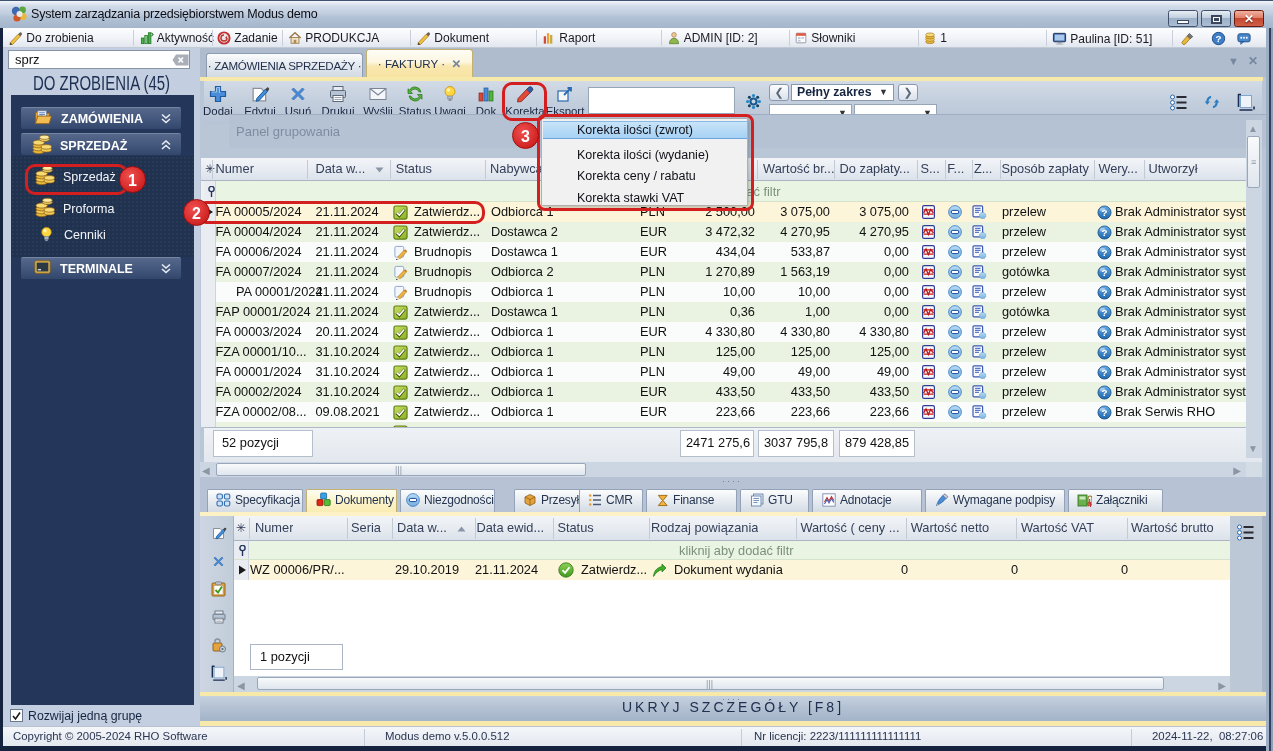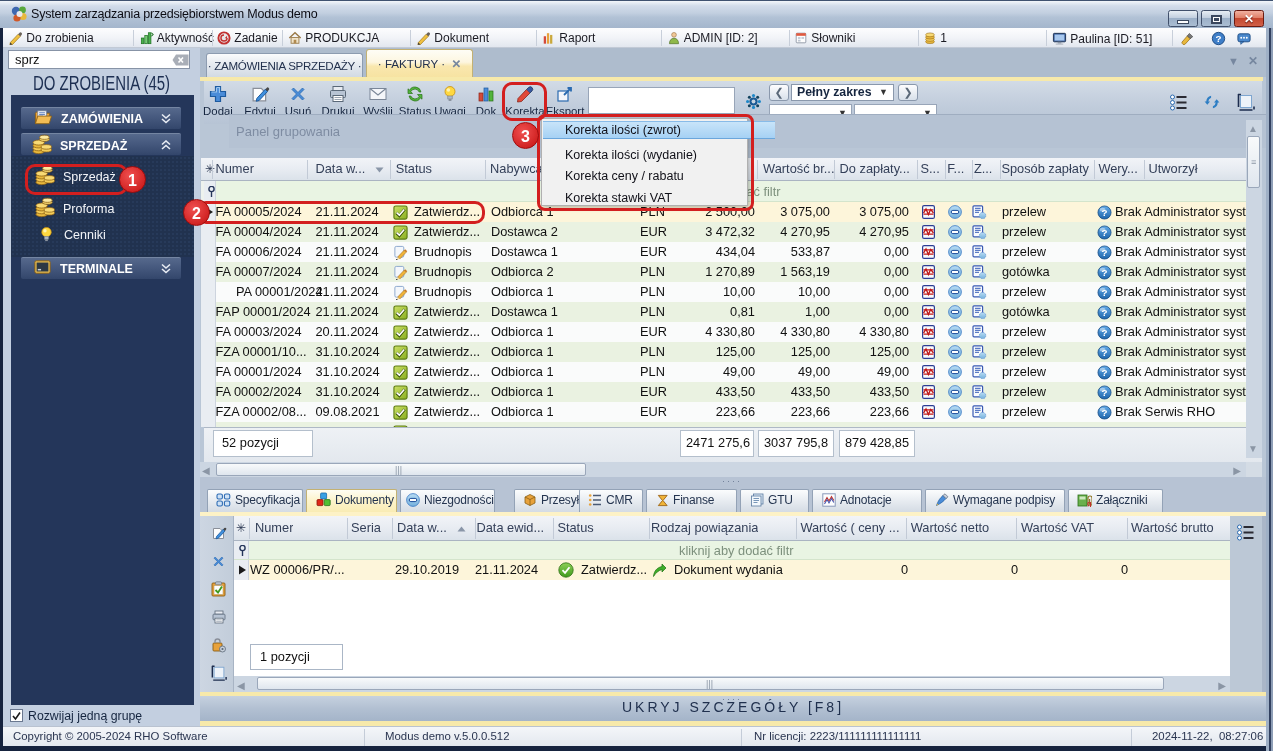--- a/index.html
+++ b/index.html
@@ -71,21 +71,21 @@
 #ukryj{left:200px;top:696px;width:1066px;height:25px;background:linear-gradient(#c6d1df 0%,#b2c0d2 50%,#a4b4c9 100%);text-align:center;font-size:14px;letter-spacing:3px;color:#20304e;line-height:22px;}
 #ystrip1{left:200px;top:692px;width:1066px;height:4px;background:#f7e9aa;}
 #ystrip2{left:200px;top:721px;width:1066px;height:5px;background:#f7e9aa;}
 #statusbar{left:3px;top:726px;width:1267px;height:20px;background:linear-gradient(#f4f6f9 0%,#e3e8ef 100%);border-top:1px solid #b9c2d0;font-size:11.4px;color:#2a3550;}
 #botline{left:0px;top:746px;width:1273px;height:5px;background:#16233e;}
 
 .redrect{border:3px solid #d31f1f;border-radius:10px;}
 .redcirc{border-radius:50%;background:radial-gradient(circle at 40% 35%,#f05050,#c41010);border:1.5px solid #a00c0c;color:#fff;text-align:center;font-size:16px;font-weight:bold;}
 
 #ddmenu{left:541px;top:118px;width:207px;height:88px;background:#f1f1f1;border:1px solid #b0b0b0;box-shadow:2px 2px 4px rgba(0,0,0,.25);}
-.ddi{left:1px;width:232px;height:22px;font-size:12.5px;color:#101018;line-height:22px;padding-left:22px;}
+.ddi{left:1px;width:204px;height:22px;font-size:12.5px;color:#101018;line-height:22px;padding-left:34px;}
 #ddhl{top:3px;height:17.5px;line-height:16px;background:linear-gradient(#c8e4f9 0%,#a6d1f4 100%);border-top:1px solid #88bbe8;border-bottom:1px solid #6aa6dc;}
 #ddborder{left:537px;top:114px;width:217px;height:97px;border:3px solid #d31f1f;border-radius:8px;}
 </style></head>
 <body>
 <svg width="0" height="0" style="position:absolute">
 <defs>
 <linearGradient id="ggrad" x1="0" y1="0" x2="0" y2="1">
         <stop offset="0" stop-color="#8ed056"></stop>
         <stop offset="1" stop-color="#3f9a1e"></stop>
       </linearGradient>
@@ -677,21 +677,21 @@
         <span class="gc" style="left:11.5px;">FAP 00001/2024</span>
         <span class="gc" style="left:111.5px;">21.11.2024</span>
         <svg class="abs" style="left:189px;top:2.5px" width="15" height="15" viewBox="0 0 16 16">
           <rect x="1" y="1" width="14" height="14" rx="2" fill="url(#limegrad)" stroke="#5c7c12" stroke-width="1.2"></rect>
           <path d="M3.6 8.4 L6.8 11.4 L12.4 4.6" fill="none" stroke="#3c5508" stroke-width="3"></path>
           <path d="M3.9 8.2 L6.8 10.8 L12 4.9" fill="none" stroke="#fff" stroke-width="1.7"></path>
         </svg>
         <span class="gc" style="left:210px;">Zatwierdz...</span>
         <span class="gc" style="left:287px;">Dostawca 1</span>
         <span class="gc" style="left:436px;">PLN</span>
-        <span class="gc num" style="left:440px;width:111px;">0,81</span>
+        <span class="gc num" style="left:440px;width:111px;">0,36</span>
         <span class="gc num" style="left:553px;width:73px;">1,00</span>
         <span class="gc num" style="left:628px;width:77px;">0,00</span>
         <svg class="abs" style="left:718px;top:3px" width="14" height="14" viewBox="0 0 14 14">
           <rect x="0.6" y="0.6" width="11.8" height="12.8" rx="1.5" fill="#f8fafd" stroke="#2c3c94" stroke-width="1.2"></rect>
           <path d="M1.5 4.8 h10 M1.5 9.2 h10" stroke="#c01818" stroke-width="1.3"></path>
           <path d="M1.5 8.2 L4 4 L6.4 9.6 L8.6 4.4 L11.5 8" fill="none" stroke="#c01818" stroke-width="1.3"></path>
         </svg>
         <svg class="abs" style="left:744px;top:3px" width="14" height="14" viewBox="0 0 14 14">
           <circle cx="7" cy="7" r="6.4" fill="url(#skygrad)" stroke="#3a78c4" stroke-width=".8"></circle>
           <rect x="3.2" y="5.4" width="7.6" height="3.2" rx="1.6" fill="#fff" stroke="#1a4a9a" stroke-width="1"></rect>

